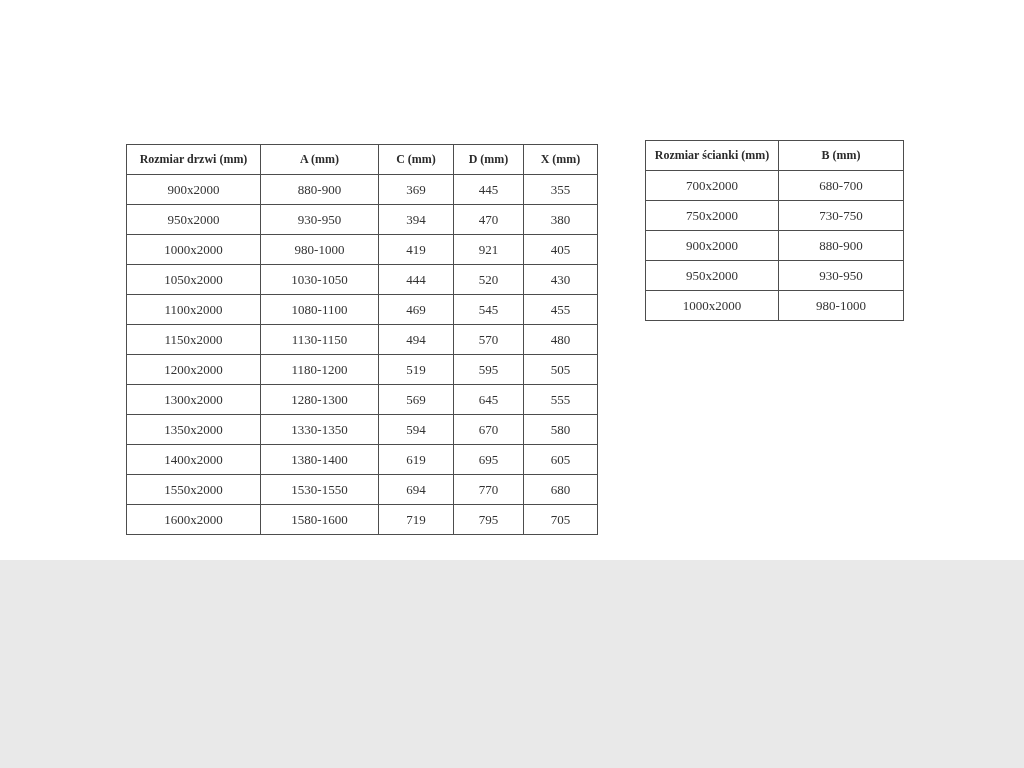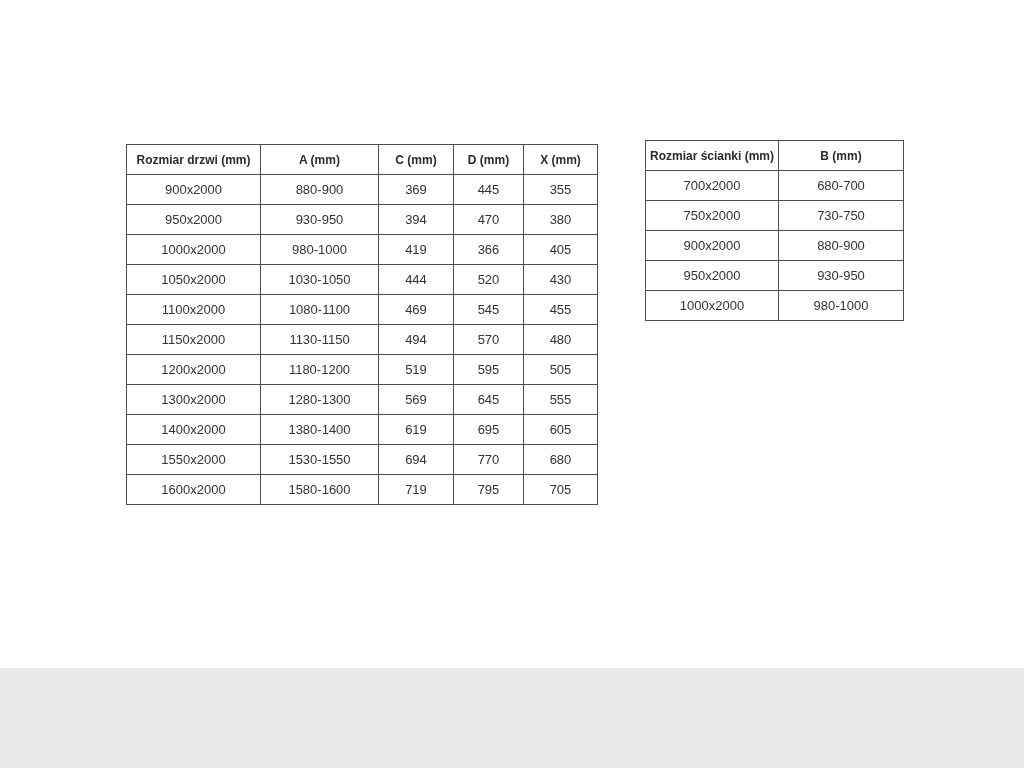--- a/index.html
+++ b/index.html
@@ -6,24 +6,24 @@
     --border-color:#4d4d4d;
     --text-color:#333333;
     --header-text-color:#2b2b2b;
     --bg-color:#ffffff;
   }
   *{margin:0;padding:0;box-sizing:border-box;}
   html,body{background:#e9e9e9;}
   .page{
     position:relative;
     width:1024px;
-    height:668px;
+    height:560px;
     background:var(--bg-color);
     overflow:hidden;
-    font-family:Liberation Sans, sans-serif;
+    font-family:Liberation Serif, serif;
   }
   table.size-table{
     position:absolute;
     border-collapse:collapse;
     background:var(--bg-color);
     table-layout:fixed;
   }
   table.size-table th,
   table.size-table td{
     border:1px solid var(--border-color);
@@ -78,21 +78,21 @@
           <td>950x2000</td>
           <td>930-950</td>
           <td>394</td>
           <td>470</td>
           <td>380</td>
         </tr>
         <tr>
           <td>1000x2000</td>
           <td>980-1000</td>
           <td>419</td>
-          <td>366</td>
+          <td>921</td>
           <td>405</td>
         </tr>
         <tr>
           <td>1050x2000</td>
           <td>1030-1050</td>
           <td>444</td>
           <td>520</td>
           <td>430</td>
         </tr>
         <tr>
@@ -115,20 +115,27 @@
           <td>519</td>
           <td>595</td>
           <td>505</td>
         </tr>
         <tr>
           <td>1300x2000</td>
           <td>1280-1300</td>
           <td>569</td>
           <td>645</td>
           <td>555</td>
+        </tr>
+        <tr>
+          <td>1350x2000</td>
+          <td>1330-1350</td>
+          <td>594</td>
+          <td>670</td>
+          <td>580</td>
         </tr>
         <tr>
           <td>1400x2000</td>
           <td>1380-1400</td>
           <td>619</td>
           <td>695</td>
           <td>605</td>
         </tr>
         <tr>
           <td>1550x2000</td>

